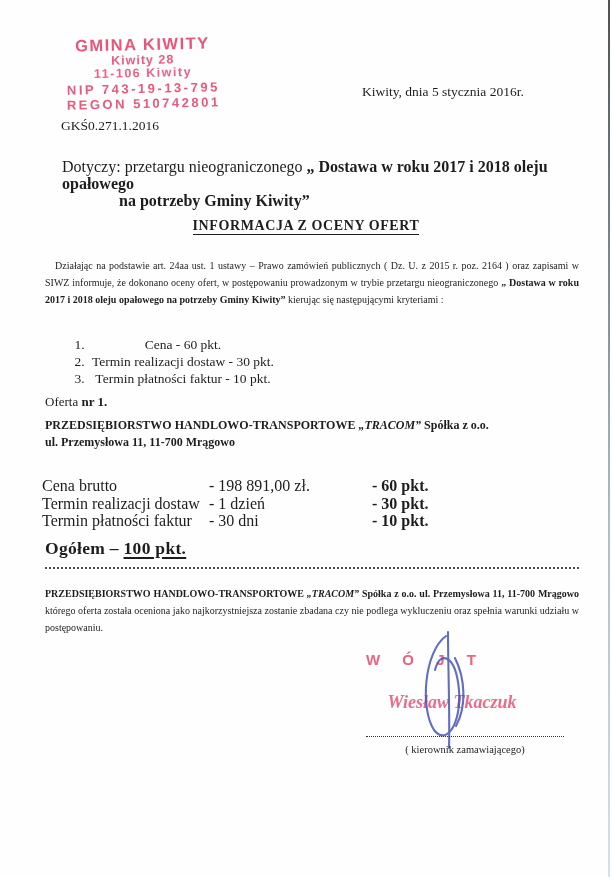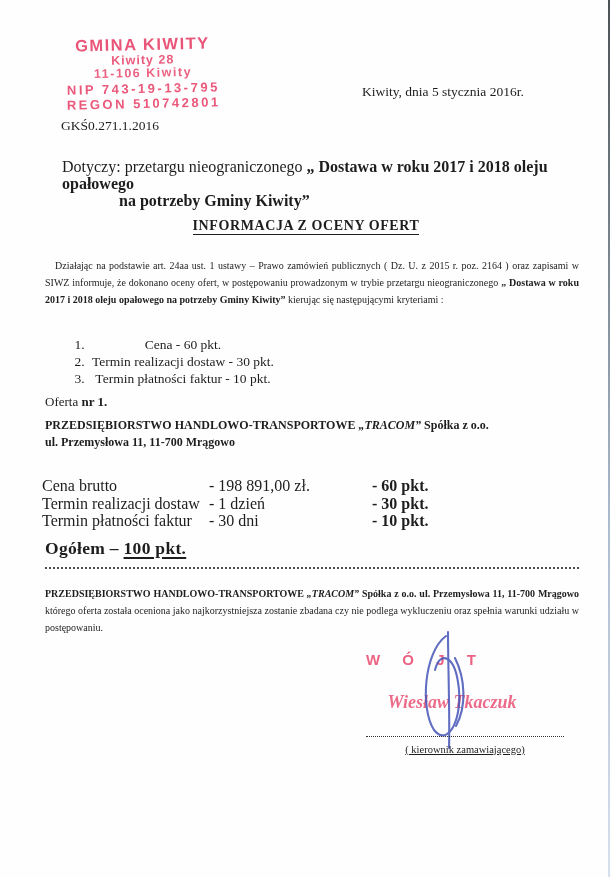--- a/index.html
+++ b/index.html
@@ -81,21 +81,20 @@
   }
   .pink { color:#e8476d; }
   .sig-scribble { position:absolute; left:408px; top:630px; }
   .sig-dotted {
     position:absolute; left:366px; top:736px; width:198px; height:0;
     border-bottom:1.8px dotted #333;
   }
   .sig-caption {
     position:absolute; left:366px; top:744px; width:198px; text-align:center;
     font-size:10.5px;
-    text-decoration:underline;
   }
 </style>
 </head>
 <body>
 
 <div class="page">
 
   <div class="scan-edge"></div>
 
   <div class="stamp pink">

